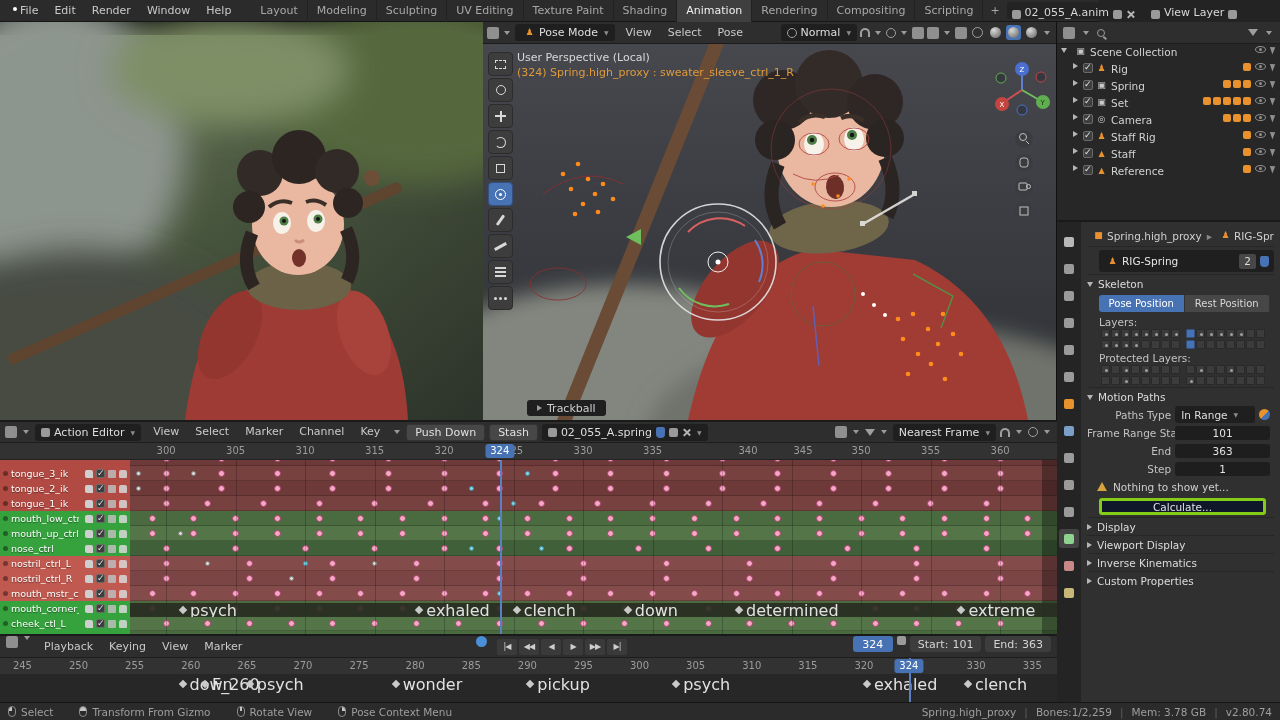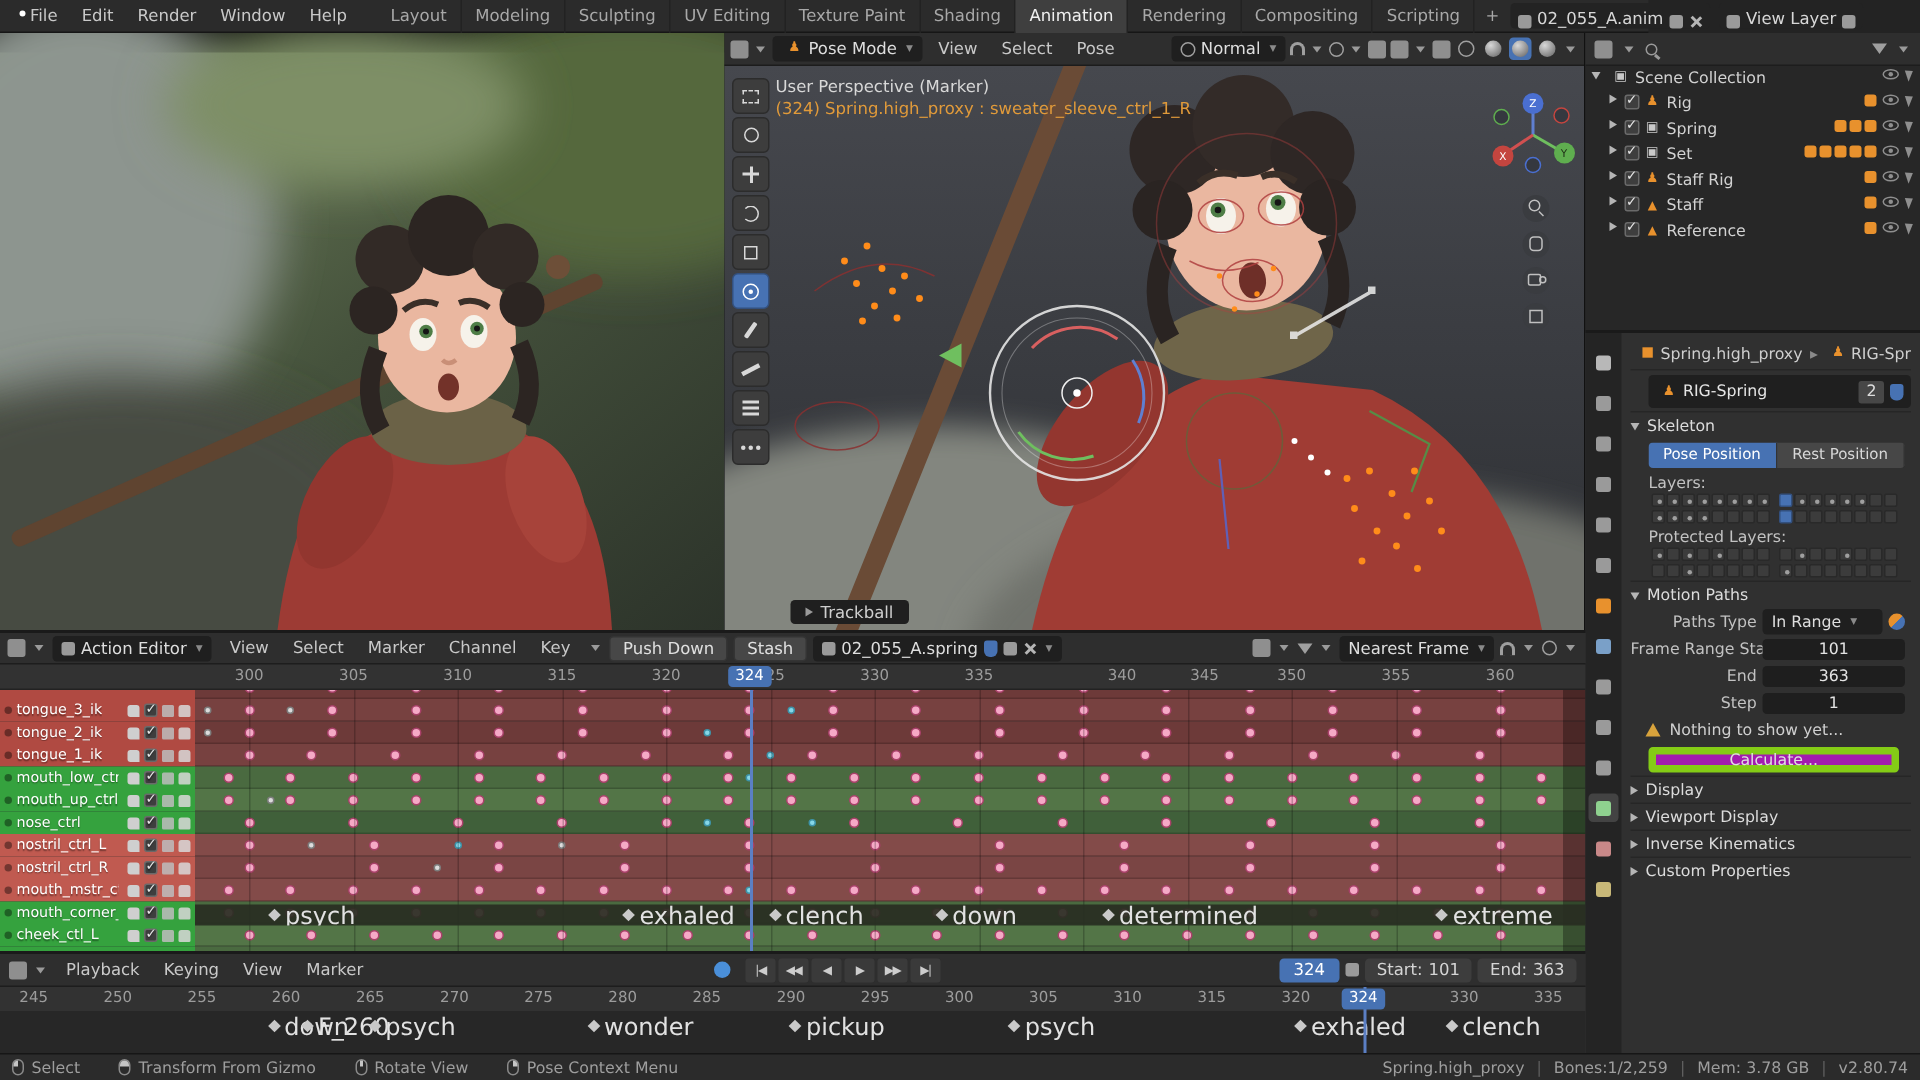--- a/index.html
+++ b/index.html
@@ -113,21 +113,21 @@
 .lcell{width:9px;height:9px;background:#3c3c3c;border:1px solid #292929;border-radius:1.5px;position:relative;flex:none}
 .lcell.dot::after{content:"";position:absolute;left:2.5px;top:2.5px;width:3px;height:3px;border-radius:50%;background:#9f9f9f}
 .lcell.on{background:#4772b3;border-color:#33507e}
 .psec{display:flex;align-items:center;height:18px;color:#dcdcdc;border-top:1px solid #262626}
 .num-row{display:flex;align-items:center;height:17px;margin:1px 0;gap:4px}
 .num-label{width:45%;text-align:right;color:#c2c2c2;white-space:nowrap}
 .num-field{flex:1;background:#1e1e1e;border-radius:3px;height:14px;display:flex;align-items:center;justify-content:center;color:#e2e2e2;margin-right:4px}
 .refresh{width:11px;height:11px;border-radius:50%;background:linear-gradient(135deg,#e8912d 50%,#4772b3 50%);margin-right:4px;flex:none}
 .warnrow{display:flex;align-items:center;gap:6px;height:17px;margin-left:10px;color:#cfcfcf}
 .warn-ic{width:0;height:0;border-left:5px solid transparent;border-right:5px solid transparent;border-bottom:9px solid #d8a33c}
-.calc{background:#a21caf;border:5px solid #84cc16;border-radius:3px;height:17px;margin:3px 8px 2px 12px;display:flex;align-items:center;justify-content:center;color:#e0e0e0}
+.calc{background:#0f172a;border:3px solid #84cc16;border-radius:3px;height:17px;margin:3px 8px 2px 12px;display:flex;align-items:center;justify-content:center;color:#e0e0e0}
 
 #dopesheet{position:absolute;left:0;top:420px;width:1057px;height:214px;background:#2b2b2b;border-top:2px solid #1a1a1a;display:flex;flex-direction:column}
 #ds-header{height:21px;background:#2e2e2e;border-bottom:1px solid #1d1d1d;display:flex;align-items:center;gap:4px;padding:0 5px;overflow:hidden}
 #ds-body{position:relative;flex:1;overflow:hidden}
 #ds-ruler{position:absolute;left:0;right:0;top:0;height:17px;background:#323232;border-bottom:1px solid #222;z-index:5}
 #ds-ruler-labels{position:absolute;left:130px;top:0;right:0;bottom:0}
 .rlabel{position:absolute;top:2px;transform:translateX(-50%);font-size:10px;color:#9c9c9c;white-space:nowrap}
 #ds-names{position:absolute;left:0;top:17px;bottom:0;width:130px;background:#2b2b2b;z-index:2;overflow:hidden}
 .ch-name{position:absolute;left:0;right:0;height:15px;display:flex;align-items:center;gap:3px;padding:0 3px;font-size:9.5px;color:#fff;text-shadow:0 1px 1px rgba(0,0,0,.45)}
 .chdot{width:5px;height:5px;border-radius:50%;background:rgba(0,0,0,.4);flex:none}
@@ -149,21 +149,21 @@
 #ds-grid{position:absolute;left:130px;right:0;top:17px;bottom:0;z-index:2;pointer-events:none}
 .vline{position:absolute;top:0;bottom:0;width:1px;background:rgba(0,0,0,.22)}
 #ds-endshade{position:absolute;top:17px;bottom:0;right:0;background:rgba(0,0,0,.32);z-index:3}
 #ds-markerband{position:absolute;left:130px;right:0;top:160px;height:14px;background:rgba(40,46,34,.92);z-index:4;overflow:hidden}
 .marker{position:absolute;top:0;height:14px;display:flex;align-items:center;gap:4px;color:#e2e2e2;font-size:16px;white-space:nowrap}
 .mdia{width:6px;height:6px;background:#c9c9c9;transform:rotate(45deg);flex:none}
 #ds-playhead{position:absolute;top:14px;bottom:0;width:2px;background:#5b7fc4;z-index:4}
 .fbadge{position:absolute;background:#4772b3;color:#fff;font-size:10px;border-radius:3px;padding:0 5px;height:14px;line-height:14px;transform:translateX(-50%);z-index:6;white-space:nowrap}
 
 #timeline{position:absolute;left:0;top:634px;width:1057px;height:68px;background:#2b2b2b;border-top:2px solid #1a1a1a;display:flex;flex-direction:column}
-#tl-header{height:22px;background:#2e2e2e;border-bottom:1px solid #1d1d1d;display:flex;align-items:center;gap:4px;padding:0 6px}
+#tl-header{height:22px;background:#2e2e2e;border-bottom:1px solid #1d1d1d;display:flex;gap:4px;padding:0 6px}
 #tl-strip{position:relative;flex:1;background:#323232;overflow:hidden}
 #tl-band2{position:absolute;left:0;right:0;top:16px;bottom:0;background:#272727}
 #tl-labels{position:absolute;left:0;right:0;top:0;height:16px}
 #tl-markers{position:absolute;left:0;right:0;top:19px;height:14px}
 #tl-playhead{position:absolute;top:0;bottom:0;width:2px;background:#5b7fc4;z-index:3}
 .transport{display:flex;align-items:center;gap:2px}
 .tbtn{min-width:20px;height:16px;display:flex;align-items:center;justify-content:center;font-size:8px;color:#cdcdcd;background:#3a3a3a;border-radius:2px;padding:0 3px;letter-spacing:-1px}
 .rec{width:11px;height:11px;border-radius:50%;background:#4a8fd9;margin-right:6px}
 .fcur{background:#4772b3;border-radius:3px;height:16px;display:flex;align-items:center;justify-content:center;min-width:40px;color:#fff;padding:0 6px}
 
@@ -421,21 +421,21 @@
           <circle cx="541" cy="119" r="9" fill="#3a3c40" stroke="none"></circle>
           <rect x="537" y="114" width="8" height="9" rx="2.5"></rect>
           <circle cx="541" cy="143" r="9" fill="#3a3c40" stroke="none"></circle>
           <rect x="536" y="139" width="8" height="7" rx="1"></rect>
             <circle cx="545.5" cy="142.5" r="2"></circle>
           <circle cx="541" cy="167" r="9" fill="#3a3c40" stroke="none"></circle>
           <rect x="537" y="163" width="8" height="8"></rect>
         </g>
       </svg>
       <div id="vp-overlay-text">
-        <div id="vp-line1">User Perspective (Marker)</div>
+        <div id="vp-line1">User Perspective (Local)</div>
         <div id="vp-line2">(324) Spring.high_proxy : sweater_sleeve_ctrl_1_R</div>
       </div>
       <div id="vp-toolbar">
           <div class="tool">
             <div class="tool-g g-select-box"></div>
           </div>
           <div class="tool">
             <div class="tool-g g-cursor"></div>
           </div>
           <div class="tool">
@@ -511,20 +511,32 @@
             <div class="cur"></div>
           </div>
           <div class="out-row" style="padding-left: 16px;">
             <div class="tri"></div>
             <div class="cb on"></div>
             <div class="oic oi-collection"></div>
             <div class="out-label">Set</div>
             <div class="flex1"></div>
             <div class="obadge"></div>
             <div class="obadge"></div>
+            <div class="obadge"></div>
+            <div class="obadge"></div>
+            <div class="obadge"></div>
+            <div class="eye"></div>
+            <div class="cur"></div>
+          </div>
+          <div class="out-row" style="padding-left: 16px;">
+            <div class="tri"></div>
+            <div class="cb on"></div>
+            <div class="oic oi-camera"></div>
+            <div class="out-label">Camera</div>
+            <div class="flex1"></div>
             <div class="obadge"></div>
             <div class="obadge"></div>
             <div class="obadge"></div>
             <div class="eye"></div>
             <div class="cur"></div>
           </div>
           <div class="out-row" style="padding-left: 16px;">
             <div class="tri"></div>
             <div class="cb on"></div>
             <div class="oic oi-armature"></div>

